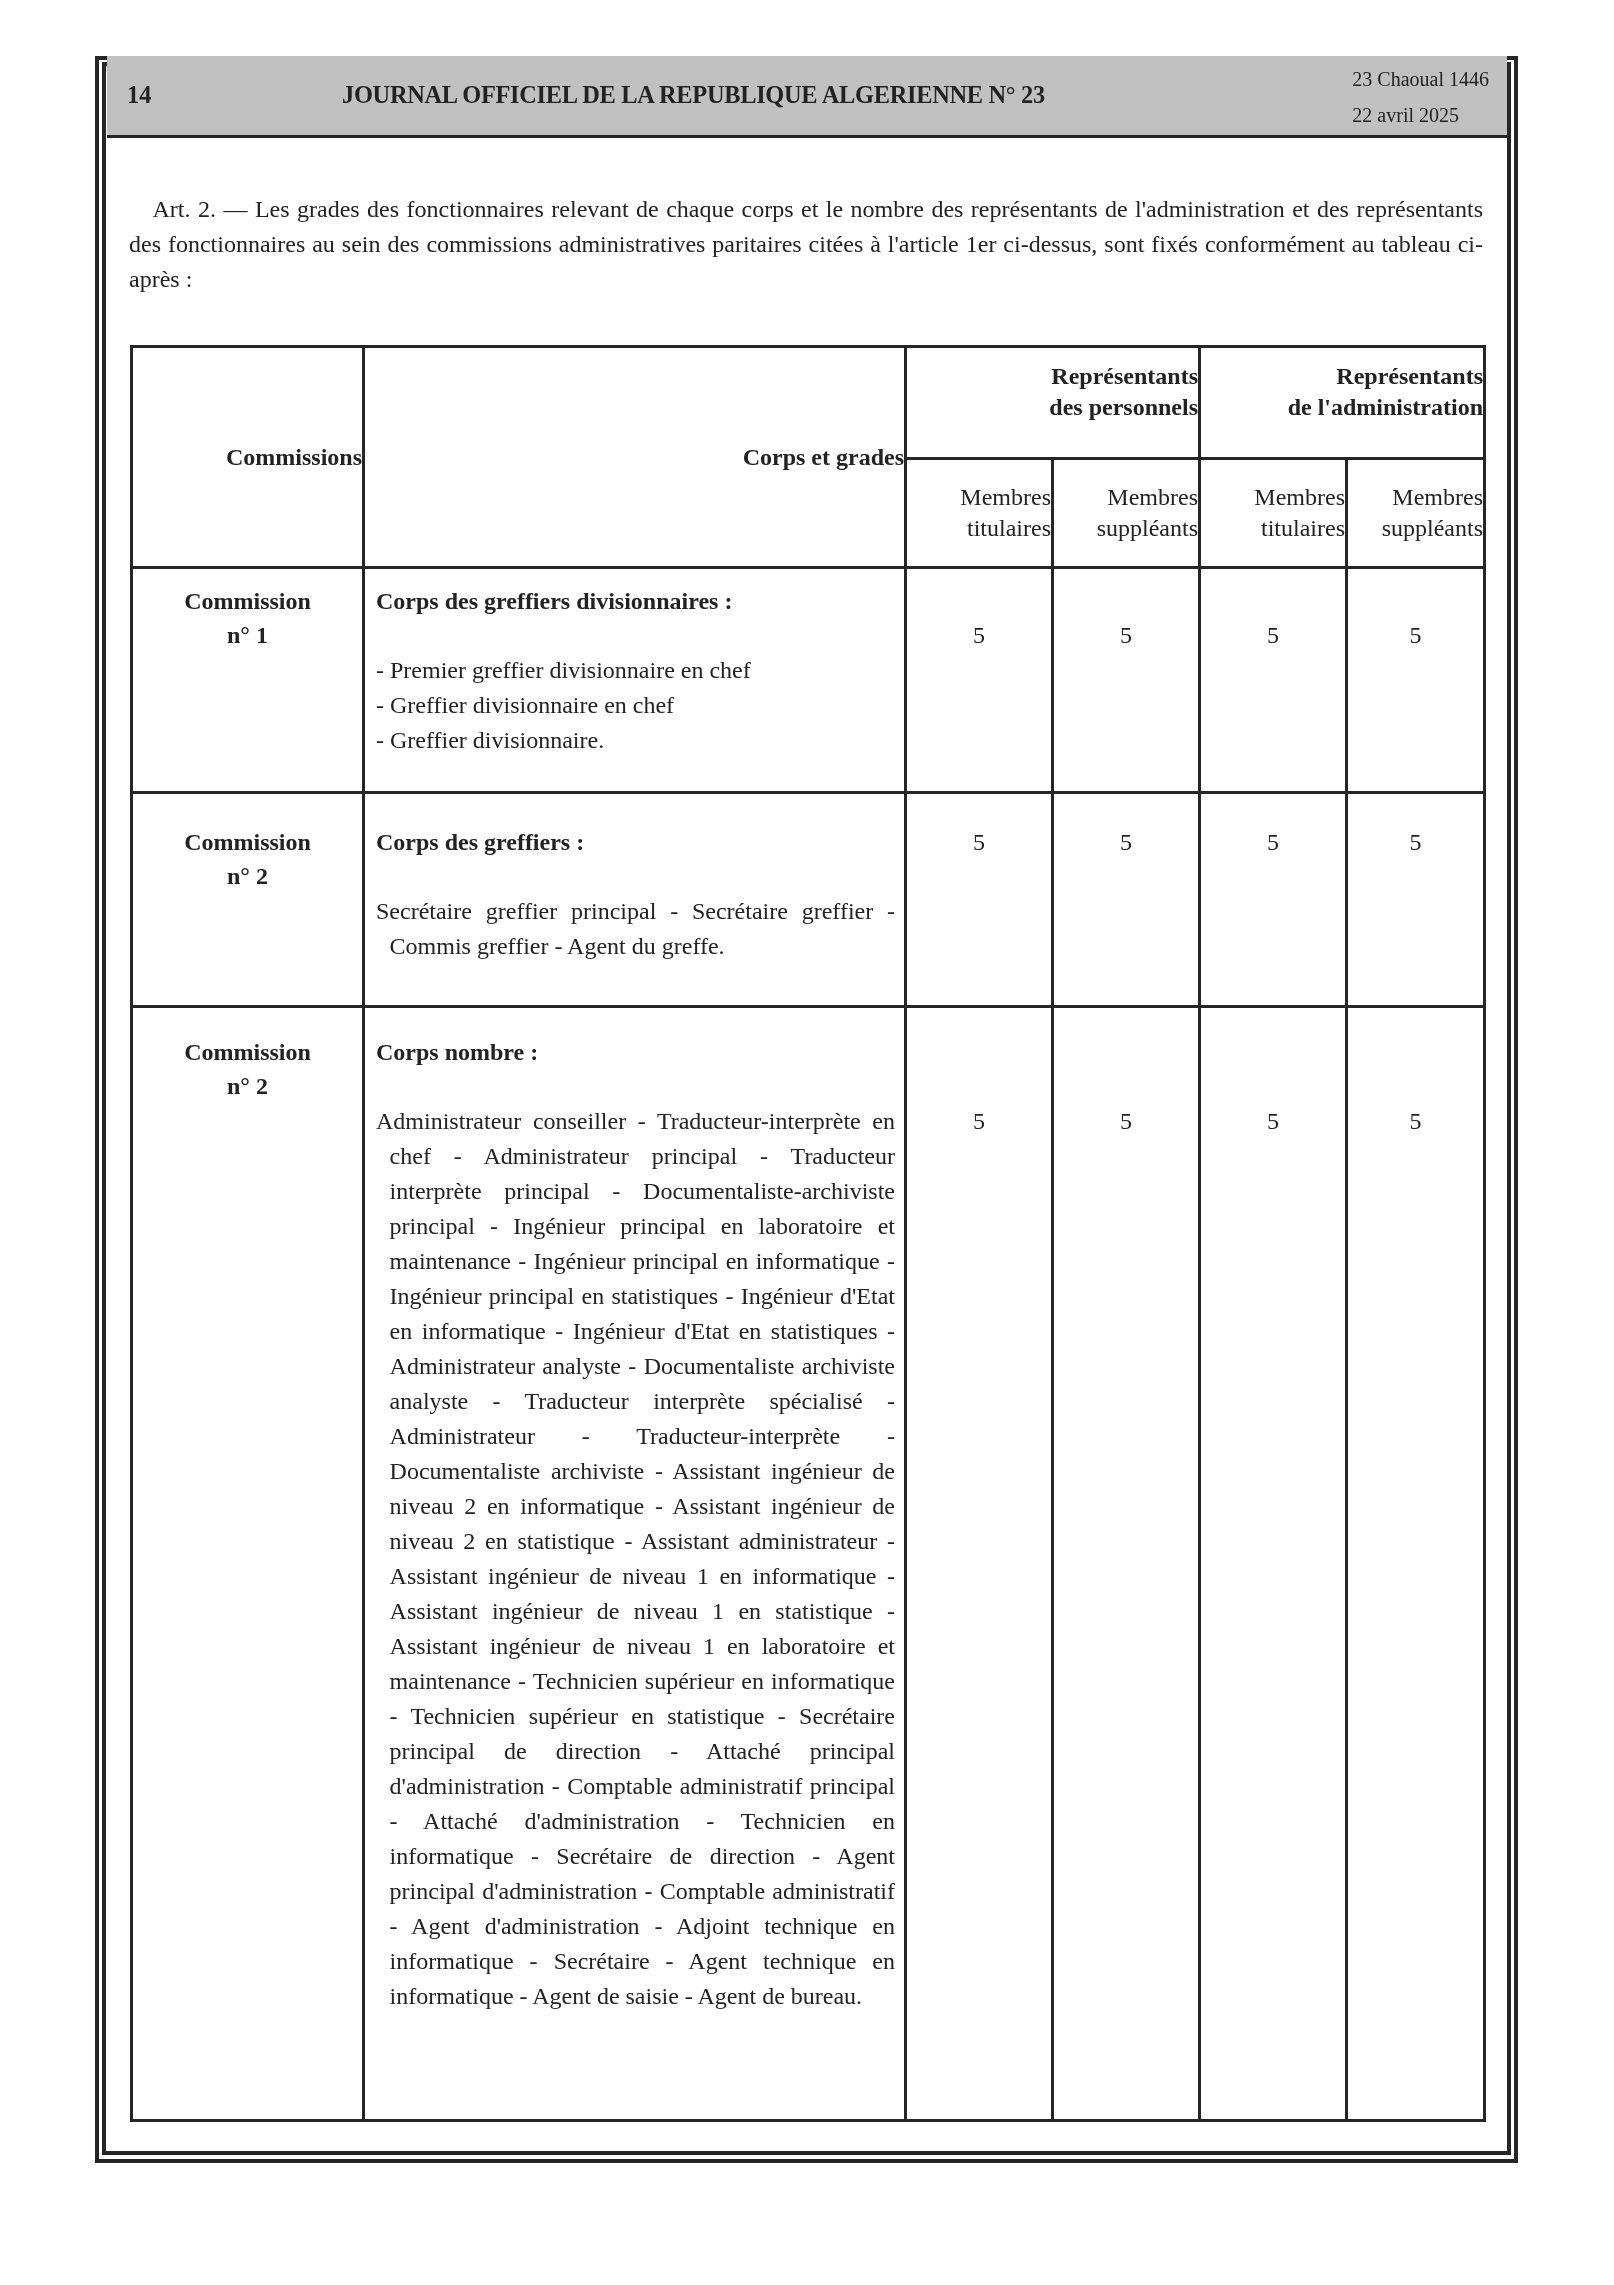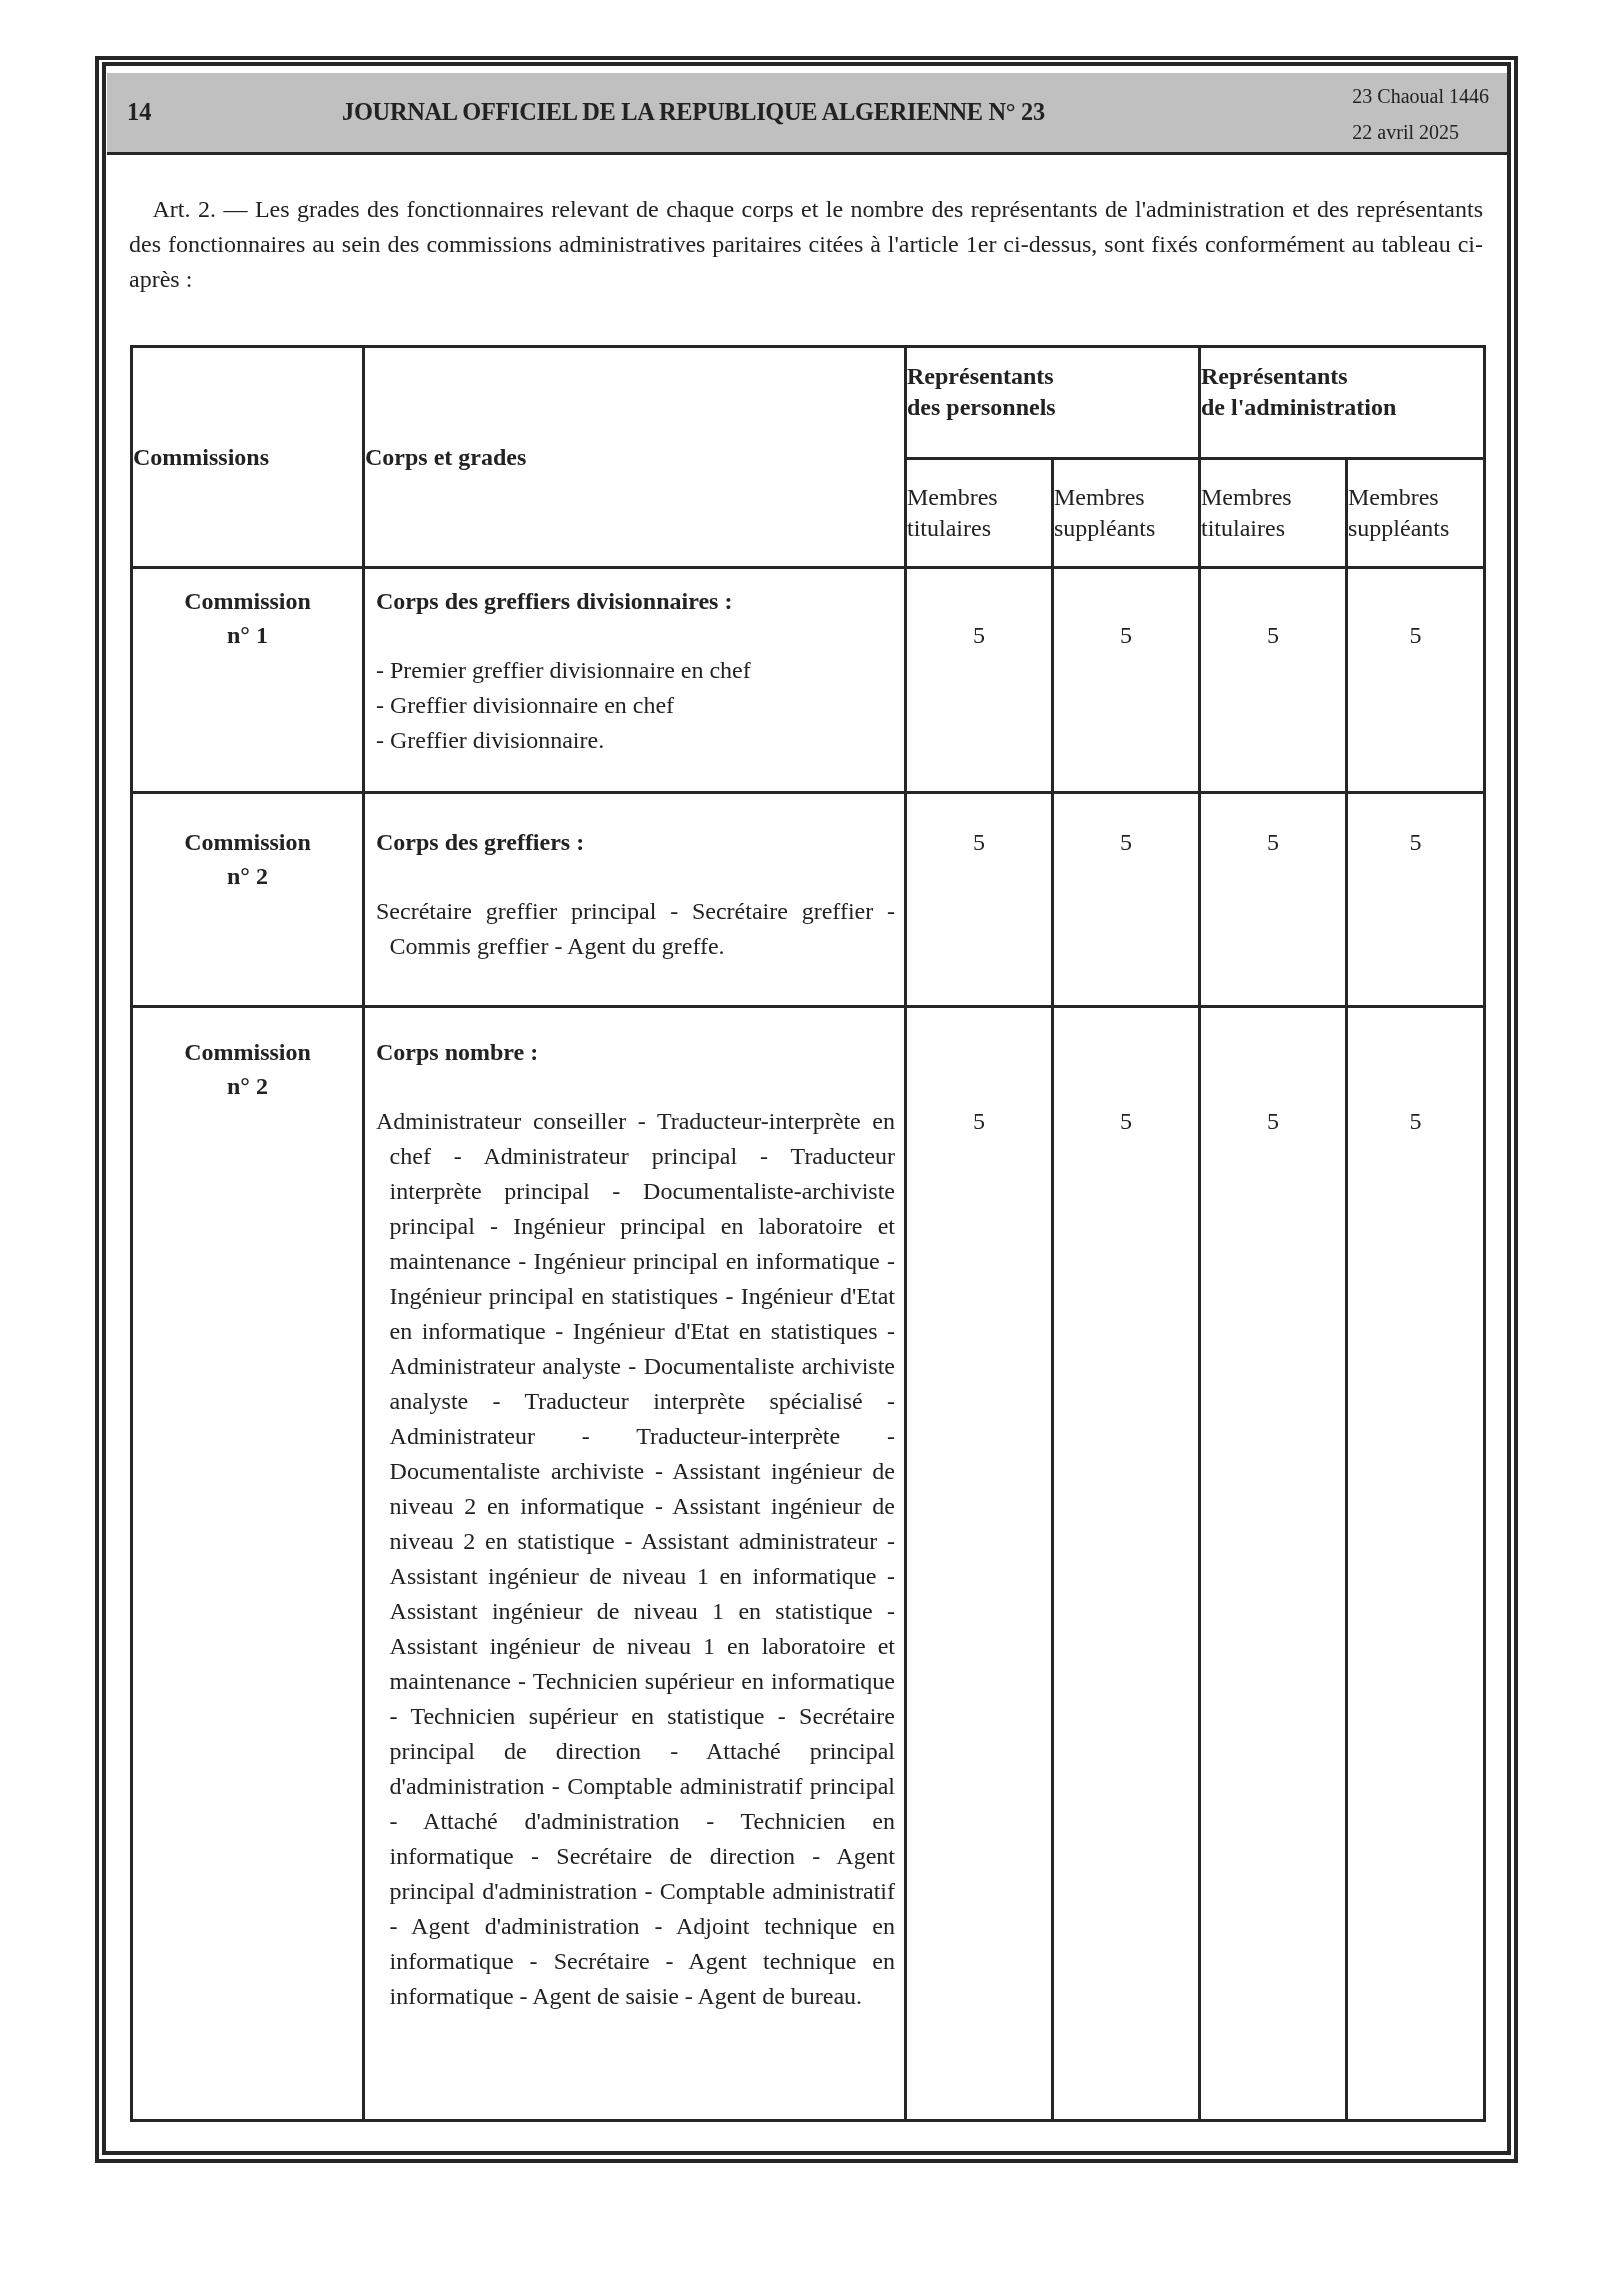--- a/index.html
+++ b/index.html
@@ -26,21 +26,21 @@
     .frame-inner {
       position: absolute;
       left: 102px; top: 62px;
       width: 1409px; height: 2093px;
       box-sizing: border-box;
       border: 4.5px solid #262626;
     }
     
     .header {
       position: absolute;
-      left: 107px; top: 73px;
+      left: 107px; top: 56px;
       width: 1400px; height: 82px;
       box-sizing: border-box;
       background: #c0c0c0;
       border-bottom: 3.6px solid #262626;
     }
     .hdr-page {
       position: absolute;
       left: 20px; top: 25px;
       font-weight: bold;
       font-size: 24.4px;
@@ -80,21 +80,21 @@
       font-size: 24px;
     }
     .tbl td, .tbl th {
       border: 3.6px solid #262626;
       padding: 0;
       vertical-align: top;
     }
     .tbl th {
       font-weight: bold;
       vertical-align: middle;
-      text-align: left;
+      text-align: right;
       line-height: 31px;
     }
     .tbl th.sub {
       font-weight: normal;
       line-height: 31px;
       margin-top: 40px;
     }
     .c-comm {
       text-align: center;
       font-weight: bold;

